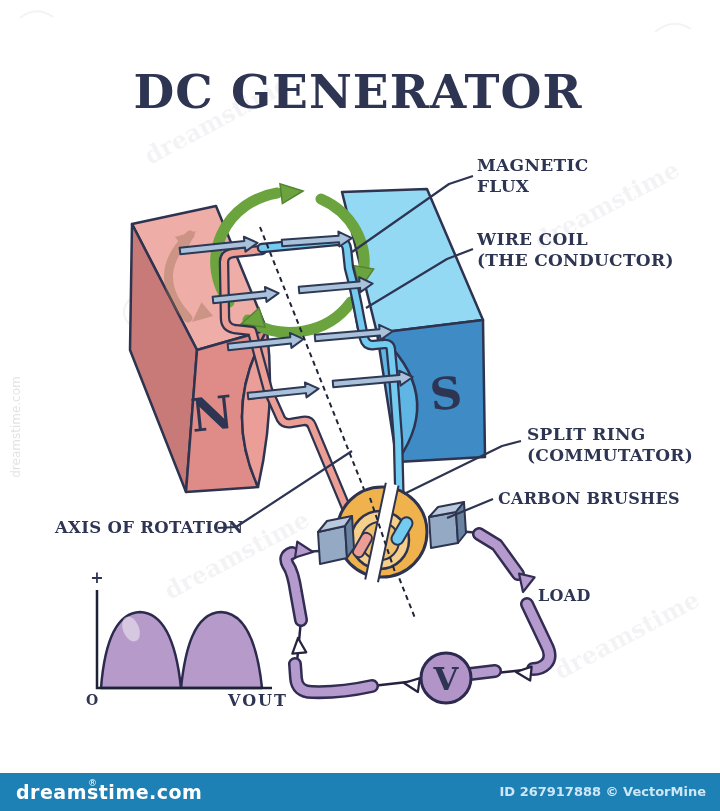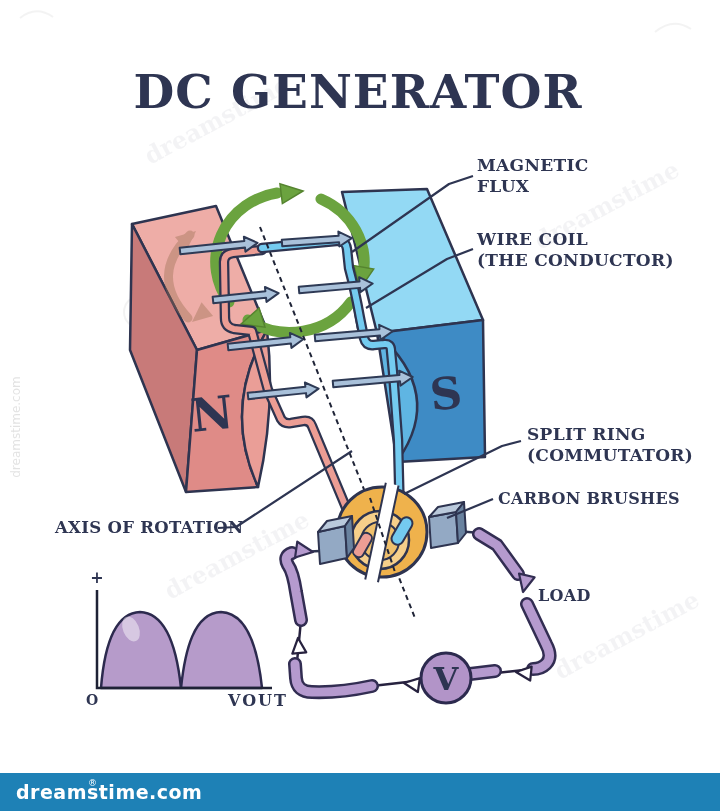--- a/index.html
+++ b/index.html
@@ -177,15 +177,16 @@
   </g>
 </svg>
 
 
 <div class="wm-vert">dreamstime.com</div>
 
 
 <div class="footer">
   <span class="brand">dreamstime.com</span>
   <span class="reg">®</span>
+  <span class="credit">ID 267917888 © VectorMine</span>
 </div>
 
 </div>
 
 </body></html>

